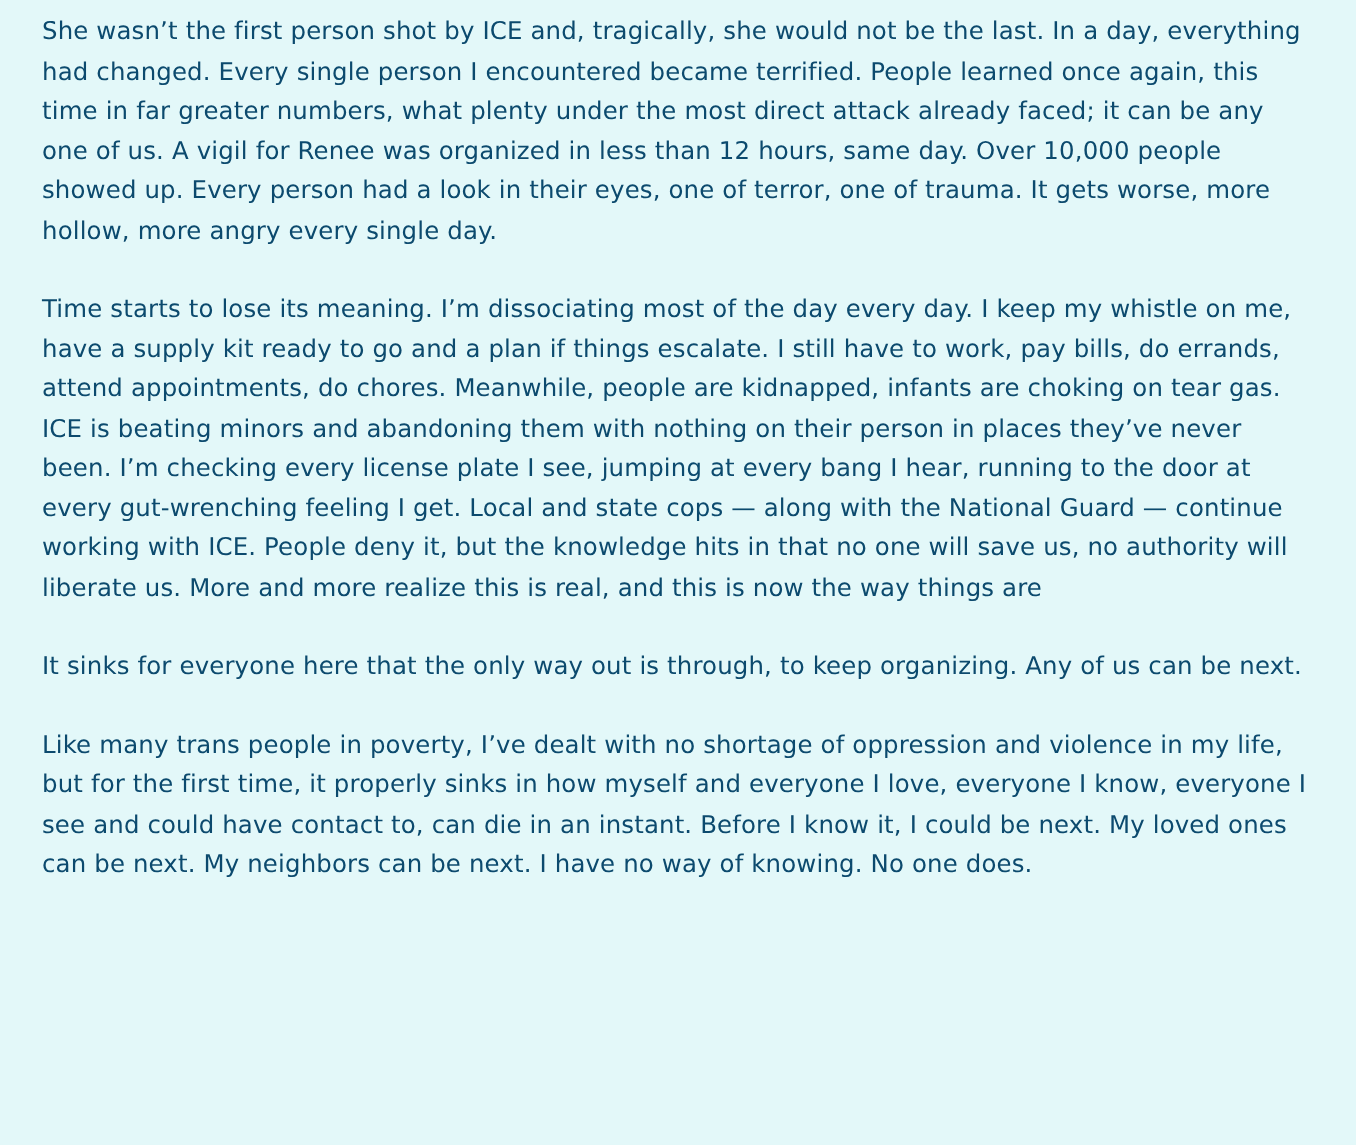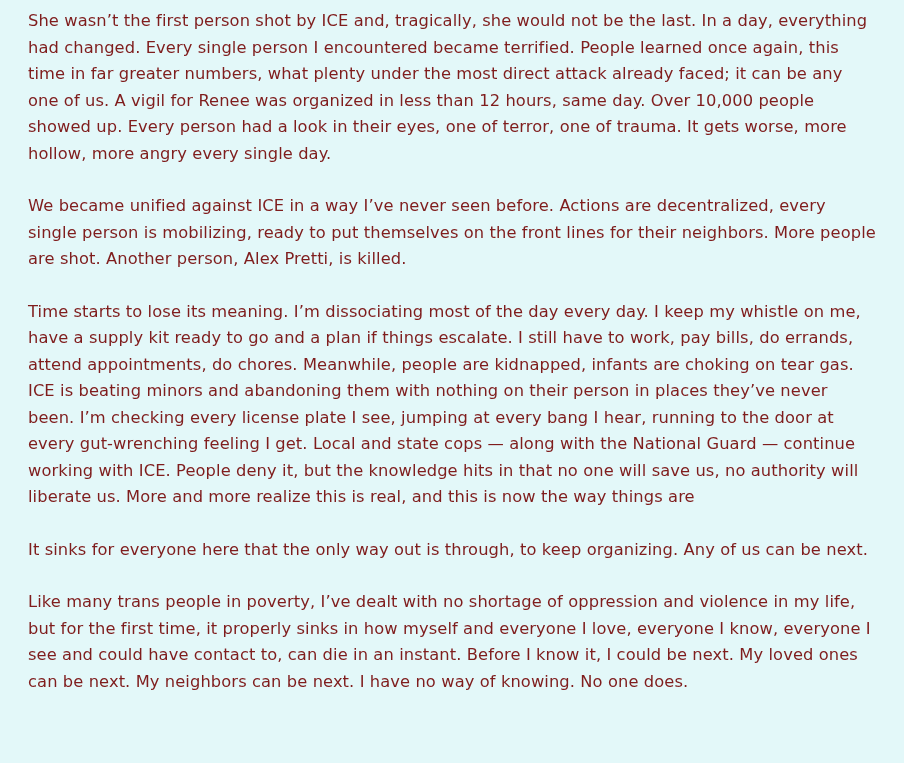--- a/index.html
+++ b/index.html
@@ -16,31 +16,30 @@
     height: 763px;
     background: #e3f8f9;
     padding: 8px 28px 0 28px;
   }
   .article-text p {
     margin: 0 0 26px 0;
     font-family: "DejaVu Sans", "Liberation Sans", sans-serif;
     font-size: 16.3px;
     line-height: 26.5px;
     letter-spacing: 0.1px;
-    color: #7f1d1d;
+    color: #0c4a6e;
     text-align: left;
   }
   .article-text p:last-child {
     margin-bottom: 0;
   }
 </style>
 </head>
 <body>
 
 <div class="page">
   <div class="article-text">
     <p>She wasn’t the first person shot by ICE and, tragically, she would not be the last. In a day, everything had changed. Every single person I encountered became terrified. People learned once again, this time in far greater numbers, what plenty under the most direct attack already faced; it can be any one of us. A vigil for Renee was organized in less than 12 hours, same day. Over 10,000 people showed up. Every person had a look in their eyes, one of terror, one of trauma. It gets worse, more hollow, more angry every single day.</p>
-    <p>We became unified against ICE in a way I’ve never seen before. Actions are decentralized, every single person is mobilizing, ready to put themselves on the front lines for their neighbors. More people are shot. Another person, Alex Pretti, is killed.</p>
     <p>Time starts to lose its meaning. I’m dissociating most of the day every day. I keep my whistle on me, have a supply kit ready to go and a plan if things escalate. I still have to work, pay bills, do errands, attend appointments, do chores. Meanwhile, people are kidnapped, infants are choking on tear gas. ICE is beating minors and abandoning them with nothing on their person in places they’ve never been. I’m checking every license plate I see, jumping at every bang I hear, running to the door at every gut-wrenching feeling I get. Local and state cops — along with the National Guard — continue working with ICE. People deny it, but the knowledge hits in that no one will save us, no authority will liberate us. More and more realize this is real, and this is now the way things are</p>
     <p>It sinks for everyone here that the only way out is through, to keep organizing. Any of us can be next.</p>
     <p>Like many trans people in poverty, I’ve dealt with no shortage of oppression and violence in my life, but for the first time, it properly sinks in how myself and everyone I love, everyone I know, everyone I see and could have contact to, can die in an instant. Before I know it, I could be next. My loved ones can be next. My neighbors can be next. I have no way of knowing. No one does.</p>
   </div>
 </div>
 
 </body></html>

